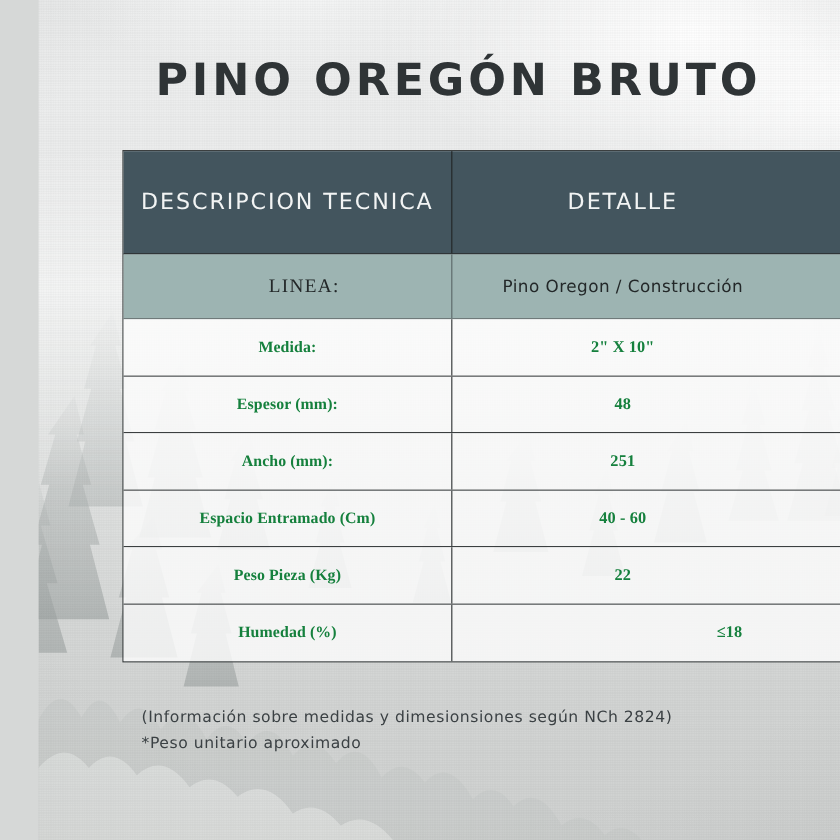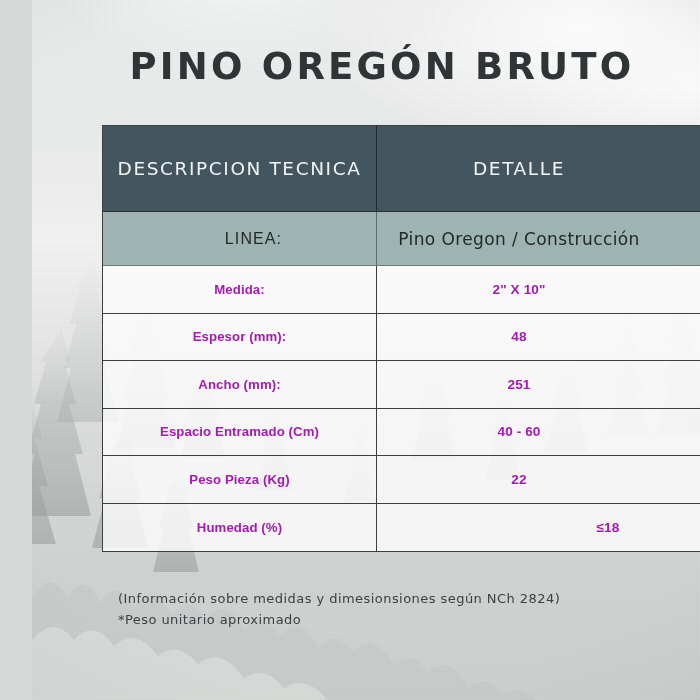--- a/index.html
+++ b/index.html
@@ -122,45 +122,45 @@
   .row-header .c-desc { border-right: 1px solid #23282a; }
 
   
   .row-linea {
     height: 54px;
     background: #9db4b2;
     border-bottom: 1px solid #6f7a7a;
   }
   .row-linea .c-desc {
     color: #232829;
-    font-family: Liberation Sans, sans-serif;
+    font-family: Liberation Serif, serif;
     font-size: 16px;
     font-weight: 400;
     letter-spacing: 1.1px;
     border-right: 1px solid #5e6c6c;
     padding-left: 36px;
   }
   .row-linea .c-det {
     color: #232829;
     font-family: "DejaVu Sans", sans-serif;
-    font-size: 17px;
+    font-size: 14px;
     font-weight: 400;
     letter-spacing: 0.4px;
   }
 
   
   .row-data {
     height: 47.5px;
     background: rgba(252,252,252,0.80);
     border-bottom: 1px solid #3b3f40;
   }
   .row-data:last-child { border-bottom: none; justify-content: space-between; }
   .row-data .cell {
-    color: #a21caf;
-    font-family: Liberation Sans, sans-serif;
+    color: #15803d;
+    font-family: Liberation Serif, serif;
     font-weight: 700;
     font-size: 13.2px;
     letter-spacing: 0.1px;
   }
   .row-data .c-det { font-size: 13.6px; }
 
   
   .notes {
     position: absolute;
     left: 86px;

